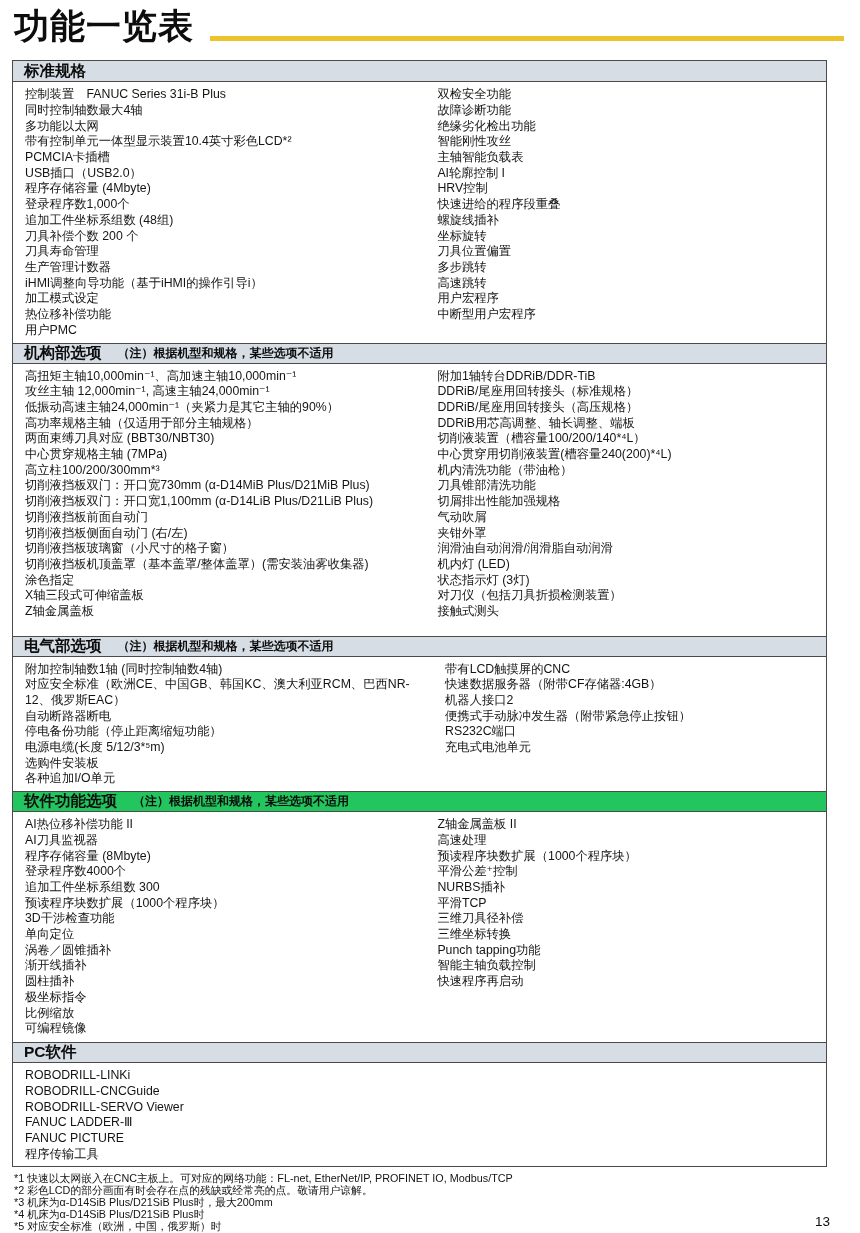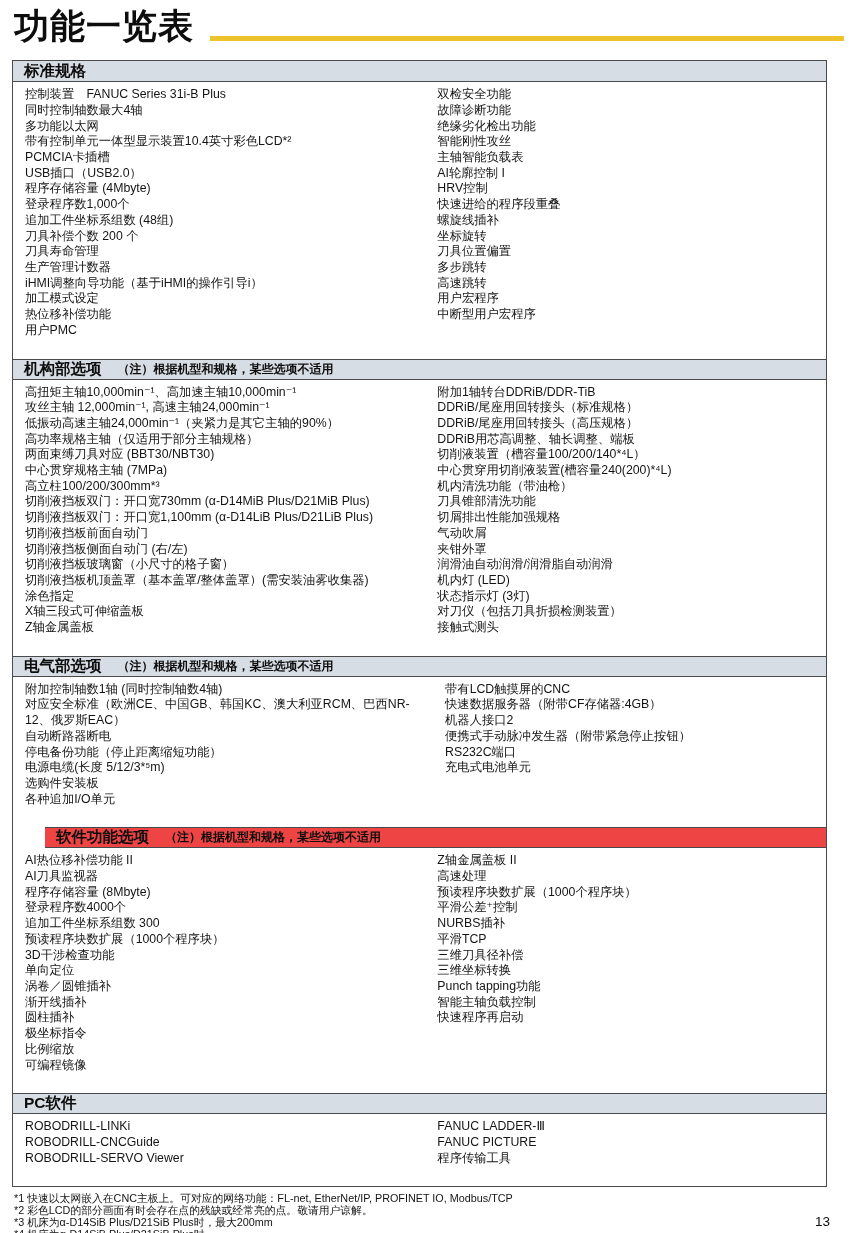--- a/index.html
+++ b/index.html
@@ -27,34 +27,34 @@
     display: flex; align-items: center;
     height: 21px;
     background: #d7dde4;
     border-top: 1px solid #4a4a4a;
     border-bottom: 1px solid #4a4a4a;
     padding-left: 11px;
   }
   .section:first-child .sec-header { border-top: none; }
   .sec-title { font-size: 15.5px; font-weight: bold; color: #0d0d0d; white-space: nowrap; }
   .sec-note { font-size: 12px; font-weight: bold; color: #0d0d0d; margin-left: 16px; white-space: nowrap; }
-  .cols { display: flex; padding: 5px 8px 20px 12px; }
+  .cols { display: flex; padding: 5px 8px 4px 12px; justify-content: flex-end; }
   .col { display: block; }
   .col-left { width: 52%; }
   .col-right { width: 48%; }
   .spec-item {
     font-size: 12.3px; line-height: 15.7px; color: #141414;
     white-space: normal;
   }
   
   .section:nth-of-type(1) .cols { min-height: 252px; }
   .section:nth-of-type(2) .cols { min-height: 272px; }
   .section:nth-of-type(3) .cols { min-height: 122px; gap: 16px; }
   .section:nth-of-type(4) .cols { min-height: 230px; }
-  .section:nth-of-type(5) .cols { min-height: 44px; }
+  .section:nth-of-type(5) .cols { min-height: 44px; flex-direction: column; }
 
   .footnotes { margin: 5px 0 0 14px; }
   .footnote {
     font-size: 10.8px; line-height: 12px; color: #141414; white-space: nowrap;
   }
   .page-number {
     position: absolute; right: 30px; bottom: 4px;
     font-size: 13.5px; font-weight: normal; color: #0d0d0d;
   }
 </style>
@@ -176,21 +176,21 @@
           <div class="spec-item">快速数据服务器（附带CF存储器:4GB）</div>
           <div class="spec-item">机器人接口2</div>
           <div class="spec-item">便携式手动脉冲发生器（附带紧急停止按钮）</div>
           <div class="spec-item">RS232C端口</div>
           <div class="spec-item">充电式电池单元</div>
         </div>
     </div>
   </div>
 
   <div class="section">
-    <div class="sec-header" style="background: #ef4444; margin-left: 32px;">
+    <div class="sec-header" style="background: #22c55e;">
       <span class="sec-title">软件功能选项</span>
       <span class="sec-note">（注）根据机型和规格，某些选项不适用</span>
     </div>
     <div class="cols">
       <div class="col col-left">
           <div class="spec-item">AI热位移补偿功能 II</div>
           <div class="spec-item">AI刀具监视器</div>
           <div class="spec-item">程序存储容量 (8Mbyte)</div>
           <div class="spec-item">登录程序数4000个</div>
           <div class="spec-item">追加工件坐标系组数 300</div>

